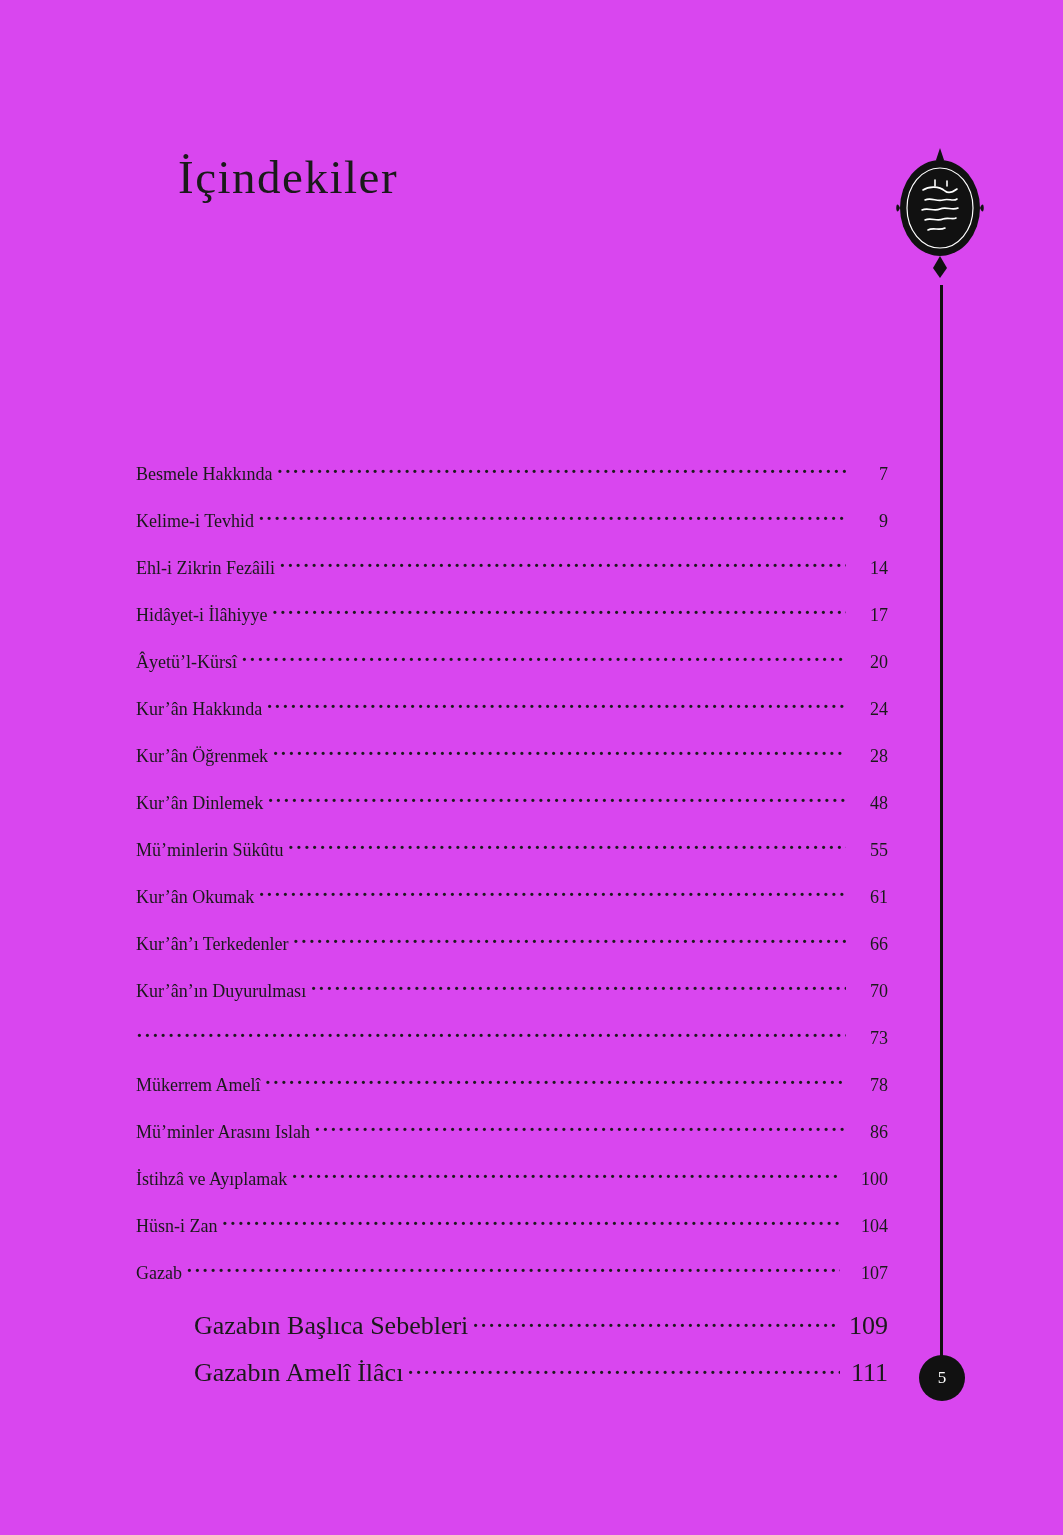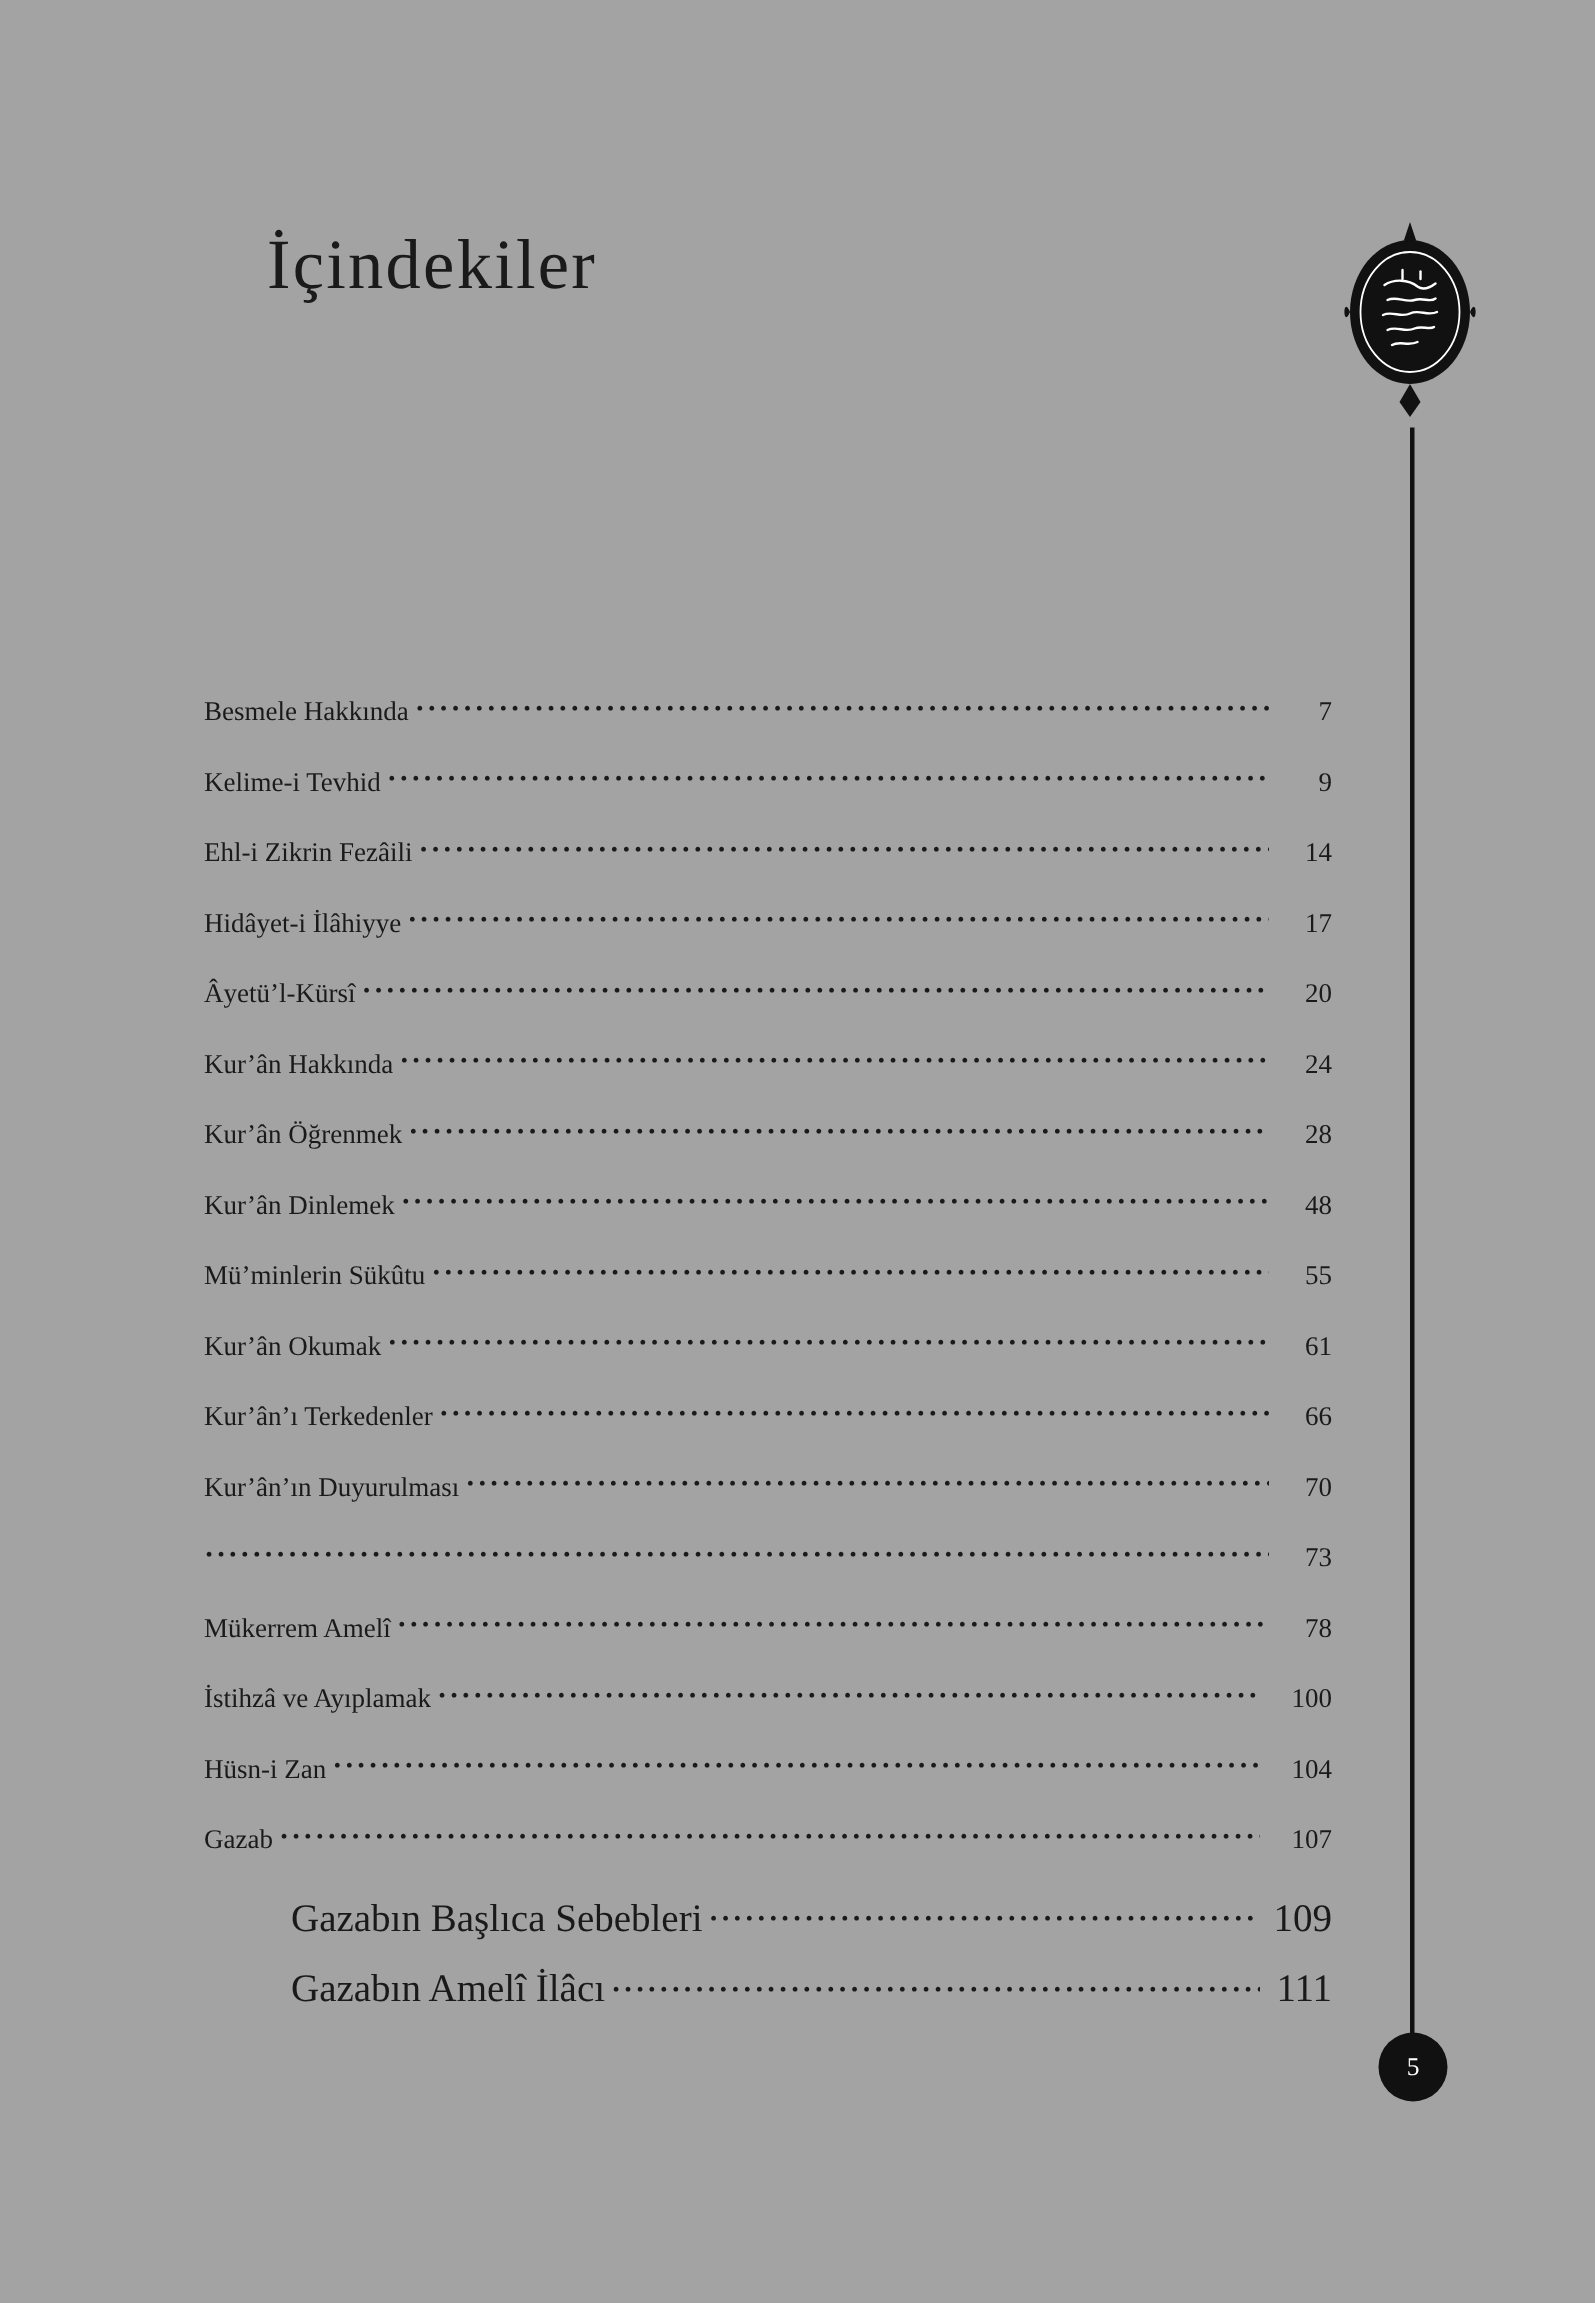--- a/index.html
+++ b/index.html
@@ -4,21 +4,21 @@
 <style>
   html, body {
     margin: 0;
     padding: 0;
     background: #ffffff;
   }
   .page {
     position: relative;
     width: 1063px;
     height: 1535px;
-    background: #a3a3a3;
+    background: #d946ef;
     overflow: hidden;
     font-family: "Liberation Serif", serif;
     color: #1a1a1a;
   }
 
   
   .toc-title {
     position: absolute;
     left: 178px;
     top: 150px;
@@ -220,20 +220,25 @@
       <span class="toc-dots"></span>
       <span class="toc-page">73</span>
     </div>
 
     <div class="toc-entry">
       <span class="toc-label">Mükerrem Amelî</span>
       <span class="toc-dots"></span>
       <span class="toc-page">78</span>
     </div>
 
+    <div class="toc-entry">
+      <span class="toc-label">Mü’minler Arasını Islah</span>
+      <span class="toc-dots"></span>
+      <span class="toc-page">86</span>
+    </div>
 
     <div class="toc-entry wide-gap">
       <span class="toc-label">İstihzâ ve Ayıplamak</span>
       <span class="toc-dots"></span>
       <span class="toc-page">100</span>
     </div>
 
     <div class="toc-entry wide-gap">
       <span class="toc-label">Hüsn-i Zan</span>
       <span class="toc-dots"></span>

